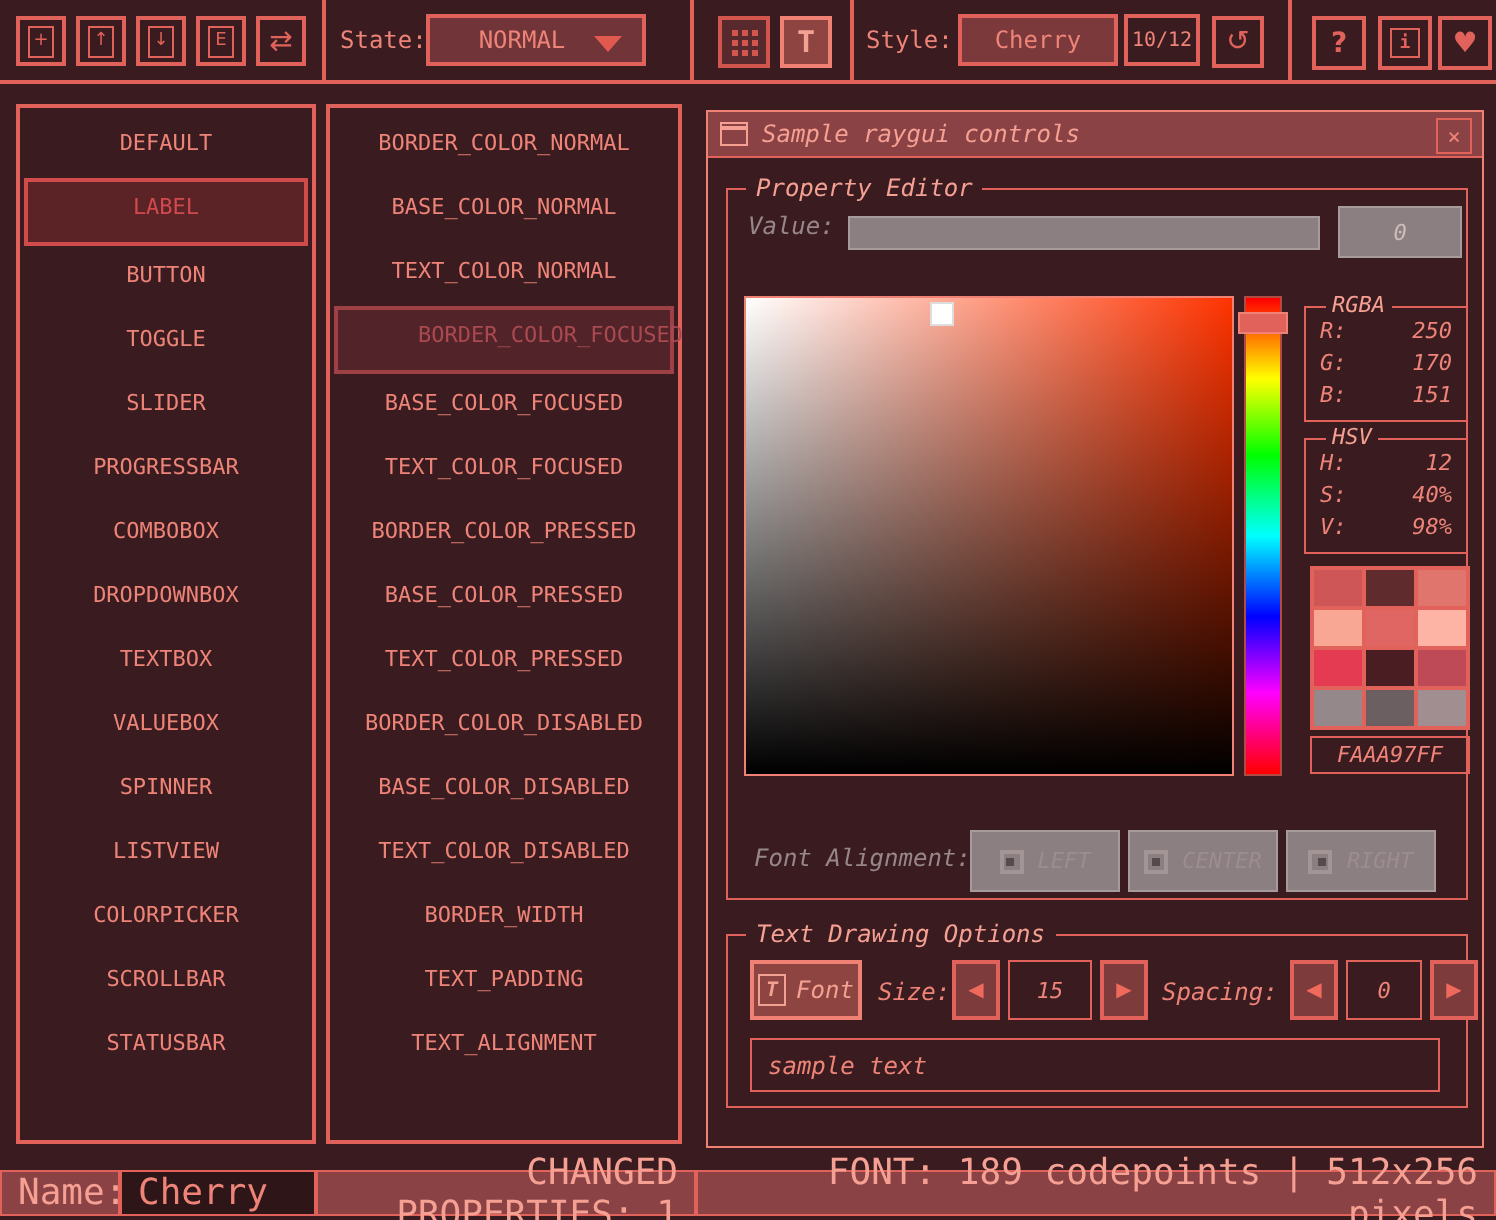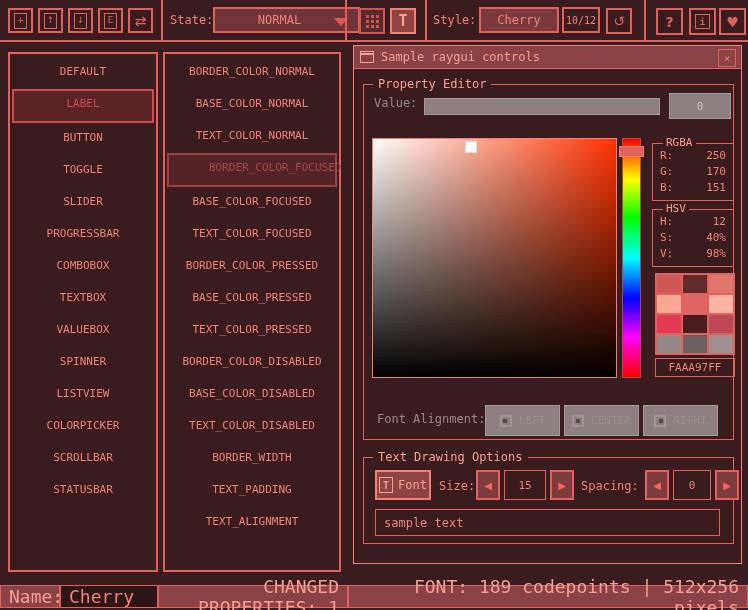--- a/index.html
+++ b/index.html
@@ -38,21 +38,21 @@
                font-size:9px;color:var(--line);font-weight:bold;}
 
   
   .panel{border:2px solid var(--line);}
   .list-item{height:30px;line-height:28px;text-align:center;font-size:11px;color:var(--text);
              border:1px solid transparent;margin:0 2px;cursor:pointer;}
   .list-item.sel1{background:var(--selbg1);border:2px solid var(--selbd1);color:var(--seltx1);line-height:26px;}
   .list-item.sel2{background:var(--selbg2);border:2px solid var(--selbd2);color:var(--seltx2);line-height:26px;padding-left:40px;}
 
   
-  .window{left:353px;top:45px;width:387px;height:517px;border:1px solid var(--btnredbd);}
+  .window{left:353px;top:55px;width:387px;height:517px;border:1px solid var(--btnredbd);font-style:italic;}
   .titlebar{left:0;top:0;width:100%;height:22px;background:var(--titlebg);
             border-bottom:1px solid var(--line);display:flex;align-items:center;}
   .title-ic{width:12px;height:10px;border:1.5px solid var(--bright);margin:0 7px 0 6px;position:relative;}
   .title-ic::after{content:"";position:absolute;left:0;top:1px;width:100%;height:2px;background:var(--bright);}
   .title-tx{font-size:12px;color:var(--bright);}
   .close-btn{position:absolute;right:5px;top:3px;width:16px;height:16px;border:1px solid var(--line);
              display:flex;align-items:center;justify-content:center;font-size:11px;color:var(--text);cursor:pointer;}
 
   .group{border:1px solid var(--line);}
   .group-label{position:absolute;top:-8px;left:9px;background:var(--bg);padding:0 5px;font-size:12px;color:var(--bright);}
@@ -128,21 +128,21 @@
             <span>E</span>
           </span>
         </div>
         <div class="abs tool-btn bd" style="left: 128px; box-sizing: border-box;">
           <span class="glyph">⇄</span>
         </div>
       </div>
     <div class="abs toolbar-sep" style="left:161px;"></div>
 
     <div class="abs lbl" style="left:170px;top:13px;">State:</div>
-    <div class="abs bd ctr" style="left:213px;top:7px;width:147px;height:26px;background:#713438;box-sizing:border-box;cursor:pointer;">
+    <div class="abs bd ctr" style="left:213px;top:7px;width:110px;height:26px;background:#713438;box-sizing:border-box;cursor:pointer;">
       <span style="font-size:12px;margin-right:14px;">NORMAL</span>
       <span style="position:absolute;right:10px;top:9px;width:0;height:0;border-left:7px solid transparent;border-right:7px solid transparent;border-top:8px solid #e05a50;"></span>
     </div>
 
     <div class="abs toolbar-sep" style="left:345px;"></div>
 
     <div class="abs tool-btn" style="left:359px;width:26px;height:26px;background:#582a2d;border:2px solid #d2554e;box-sizing:border-box;">
       <span class="grid-ic">
           <i></i>
           <i></i>
@@ -188,20 +188,21 @@
 
   <div class="abs panel" style="left:8px;top:52px;width:150px;height:520px;box-sizing:border-box;padding-top:3px;">
     <div id="controls-list">
         <div class="list-item">DEFAULT</div>
         <div class="list-item sel1">LABEL</div>
         <div class="list-item">BUTTON</div>
         <div class="list-item">TOGGLE</div>
         <div class="list-item">SLIDER</div>
         <div class="list-item">PROGRESSBAR</div>
         <div class="list-item">COMBOBOX</div>
+        <div class="list-item">DROPDOWNBOX</div>
         <div class="list-item">TEXTBOX</div>
         <div class="list-item">VALUEBOX</div>
         <div class="list-item">SPINNER</div>
         <div class="list-item">LISTVIEW</div>
         <div class="list-item">COLORPICKER</div>
         <div class="list-item">SCROLLBAR</div>
         <div class="list-item">STATUSBAR</div>
       </div>
   </div>
 

